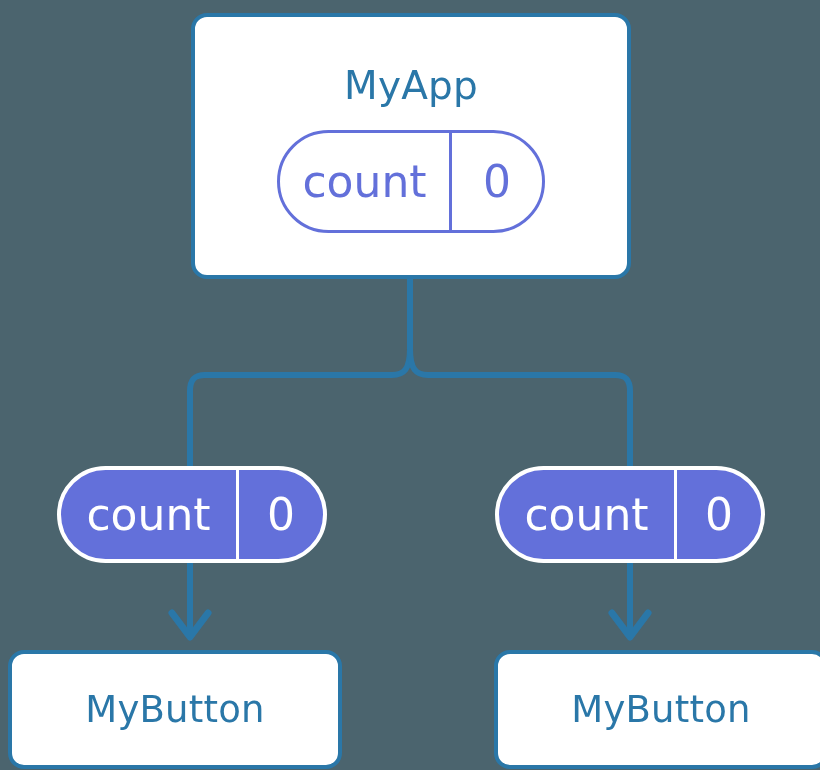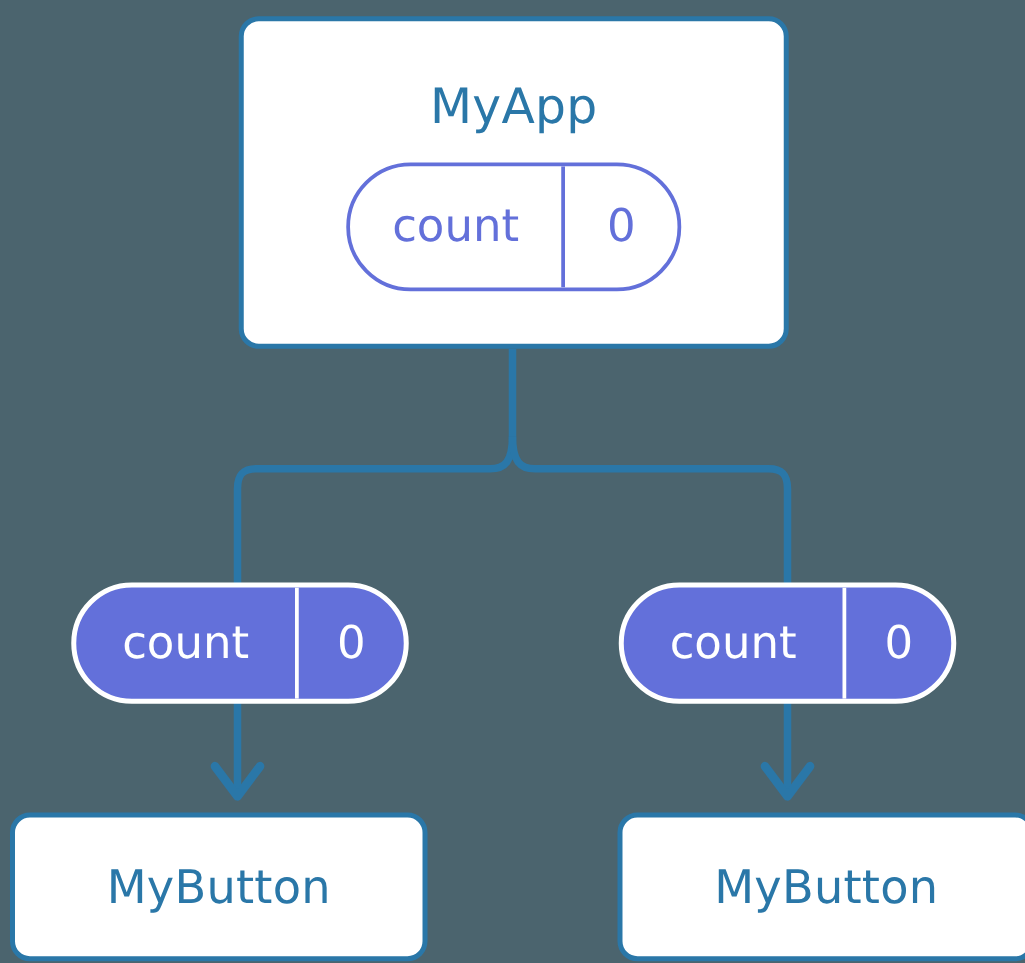--- a/index.html
+++ b/index.html
@@ -76,21 +76,21 @@
     box-sizing: border-box;
     border-radius: 999px;
     overflow: hidden;
   }
   .pill .pill-key,
   .pill .pill-val {
     display: flex;
     align-items: center;
     justify-content: center;
     box-sizing: border-box;
-    font-size: 36px;
+    font-size: 44px;
     line-height: 1;
   }
   .pill .pill-key { flex: 0 0 auto; }
   .pill .pill-val { flex: 1 1 auto; }
 
   
   .pill.outline {
     left: 277px;
     top: 130px;
     width: 268px;

